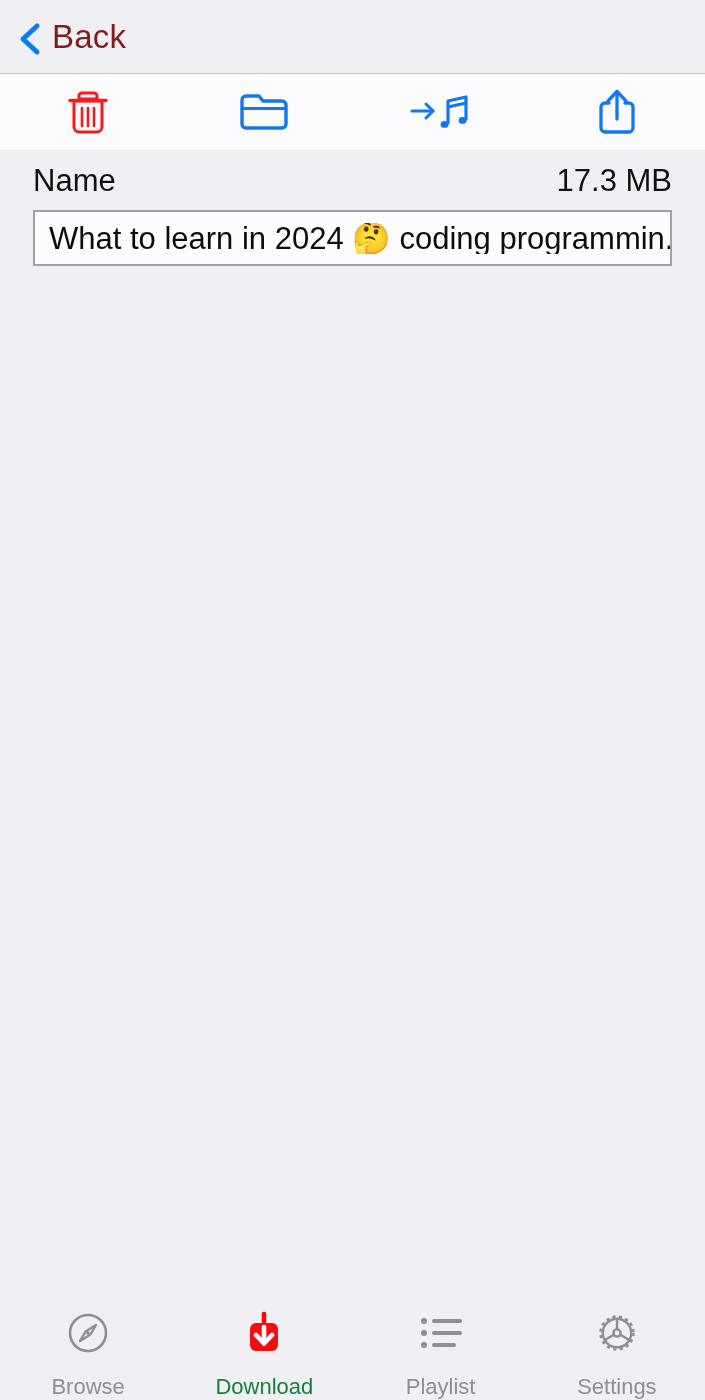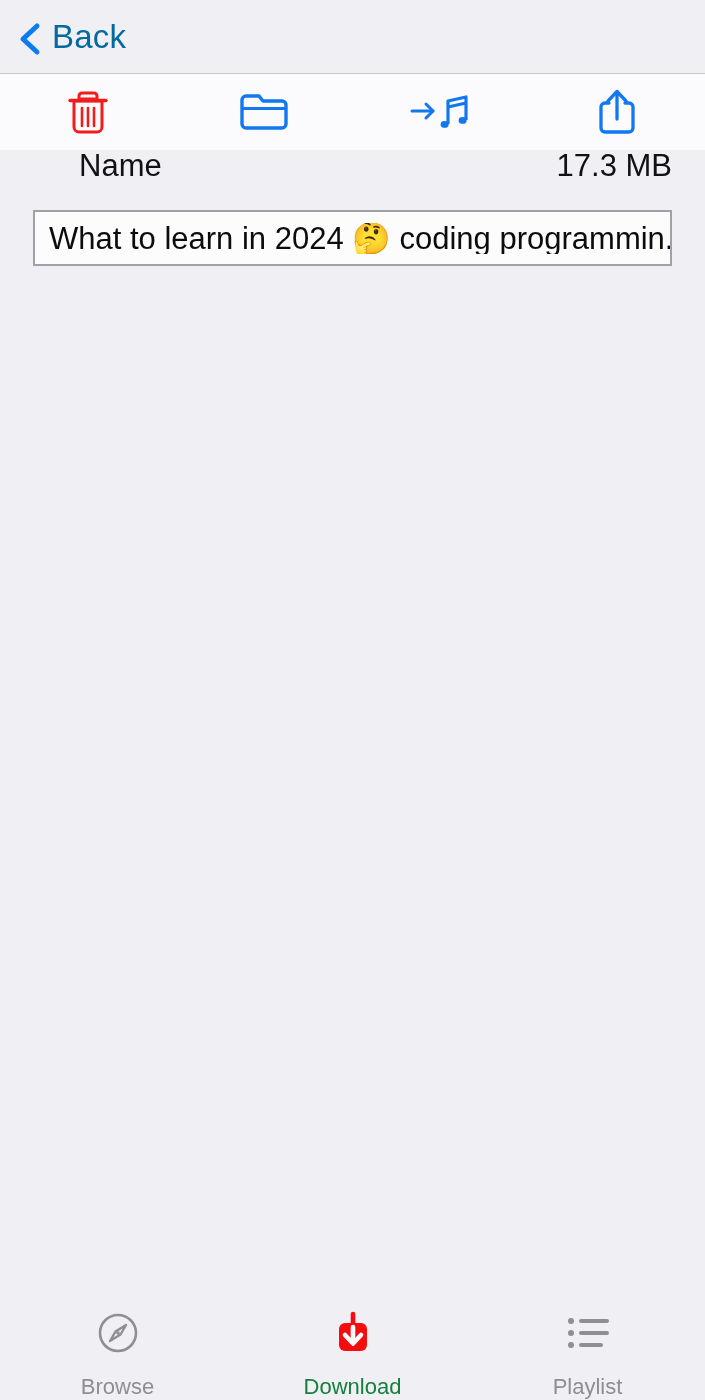--- a/index.html
+++ b/index.html
@@ -32,21 +32,21 @@
     gap: 10px;
     cursor: pointer;
     user-select: none;
   }
   #back-button .chev {
     display: block;
     width: 24px;
     height: 30px;
   }
   #back-label {
-    color: #0369a1;
+    color: #7f1d1d;
     font-size: 33px;
     letter-spacing: 0.2px;
     line-height: 1;
   }
 
   
   #action-toolbar {
     height: 76px;
     background: #fbfbfd;
     display: flex;
@@ -59,26 +59,25 @@
     justify-content: center;
     height: 100%;
     cursor: pointer;
   }
   .tool-btn svg { display: block; }
 
   
   #column-header {
     height: 60px;
     display: flex;
-    align-items: flex-start;
+    align-items: center;
     justify-content: space-between;
-    padding: 0 33px 0 45px;
-    box-sizing: border-box;
-    background: #f0eff4;
-    margin-left: 34px;
+    padding: 0 33px 0 33px;
+    box-sizing: border-box;
+    background: #f0eff4;
   }
   #column-header .col-name,
   #column-header .col-size {
     font-size: 31px;
     color: #111114;
     line-height: 1;
   }
 
   
   #file-list {
@@ -248,14 +247,29 @@
         <circle cx="6" cy="20" r="3" fill="#8e8e93"></circle>
         <circle cx="6" cy="32" r="3" fill="#8e8e93"></circle>
         <line x1="16" y1="8" x2="42" y2="8" stroke="#8e8e93" stroke-width="4" stroke-linecap="round"></line>
         <line x1="16" y1="20" x2="42" y2="20" stroke="#8e8e93" stroke-width="4" stroke-linecap="round"></line>
         <line x1="16" y1="32" x2="36" y2="32" stroke="#8e8e93" stroke-width="4" stroke-linecap="round"></line>
       </svg>
     </span>
     <span class="tab-label">Playlist</span>
   </div>
 
+  <div class="tab-item">
+    <span class="tab-icon">
+      <svg width="46" height="46" viewBox="0 0 46 46">
+        <g id="gear-teeth" fill="none" stroke="#8e8e93" stroke-width="2.4">
+          <circle cx="23" cy="23" r="16.5" stroke-dasharray="3.2 3.4"></circle>
+          <circle cx="23" cy="23" r="14.2"></circle>
+        </g>
+        <circle cx="23" cy="23" r="3.6" fill="none" stroke="#8e8e93" stroke-width="2.4"></circle>
+        <line x1="23" y1="8.8" x2="23" y2="19.4" stroke="#8e8e93" stroke-width="2.4"></line>
+        <line x1="26.6" y1="25" x2="36" y2="30.5" stroke="#8e8e93" stroke-width="2.4"></line>
+        <line x1="19.4" y1="25" x2="10" y2="30.5" stroke="#8e8e93" stroke-width="2.4"></line>
+      </svg>
+    </span>
+    <span class="tab-label">Settings</span>
+  </div>
 
 </div>
 
 </body></html>

